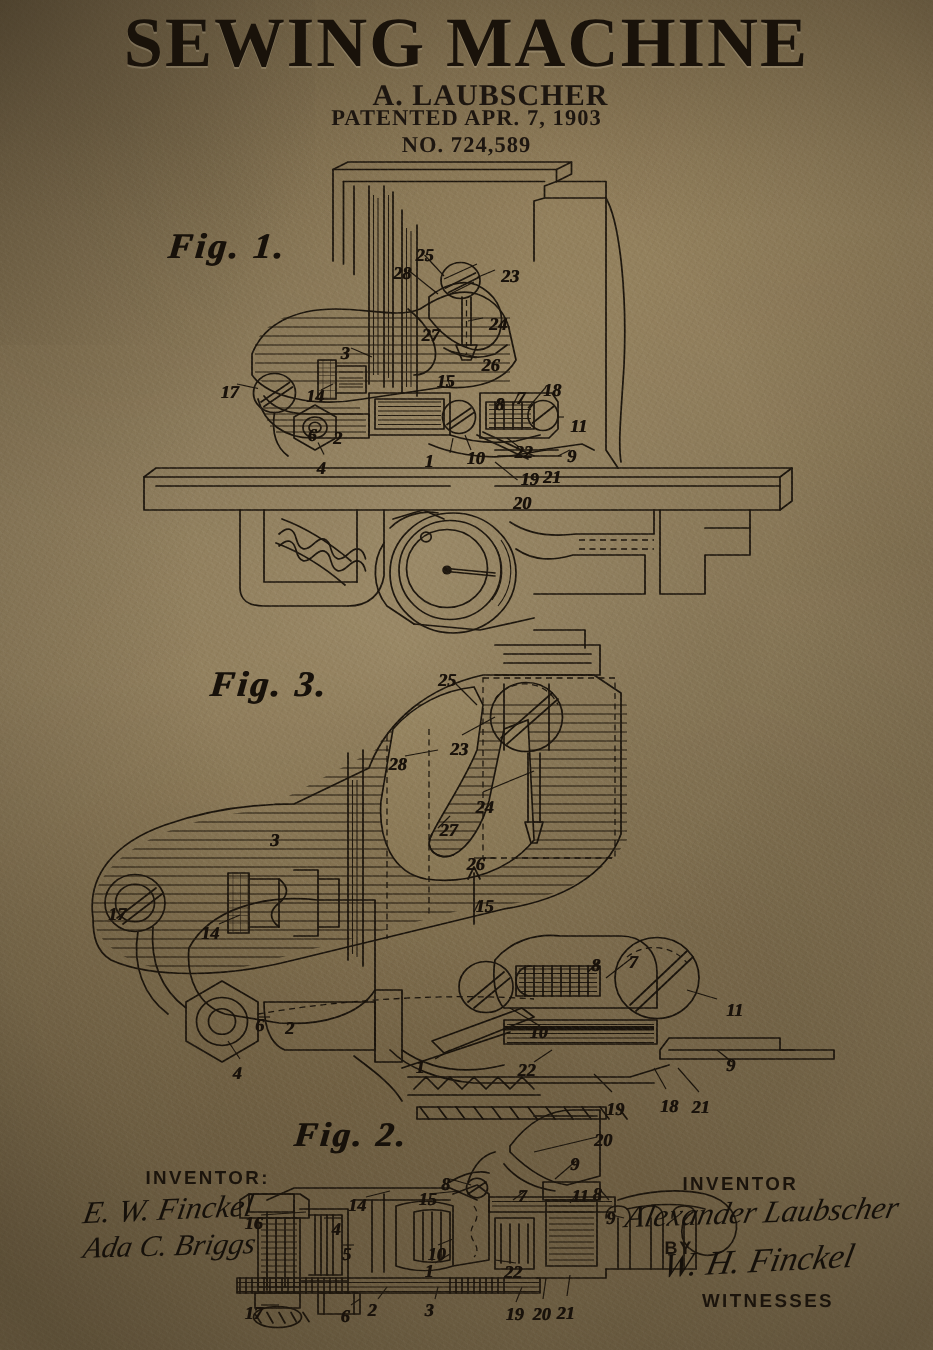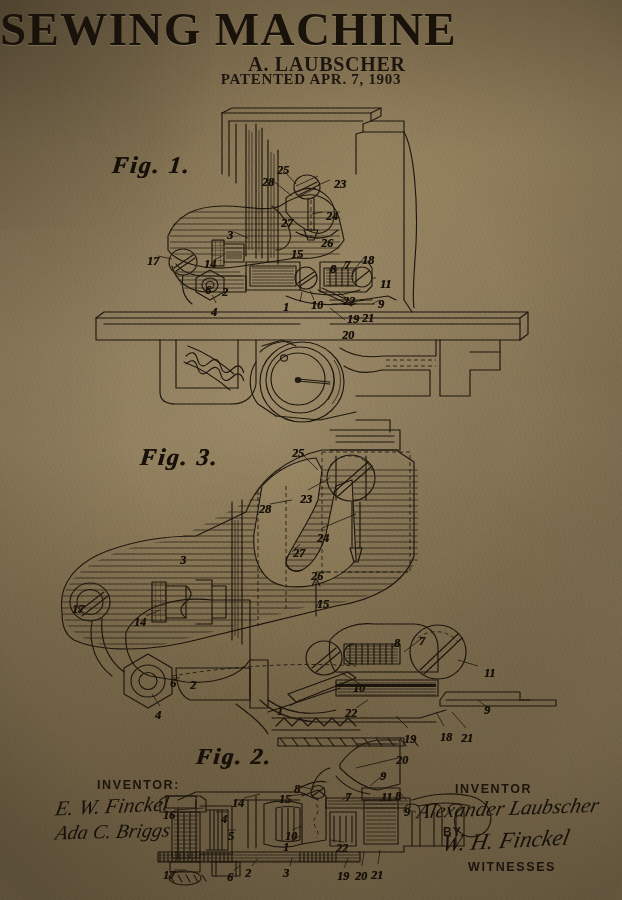--- a/index.html
+++ b/index.html
@@ -44,21 +44,21 @@
     position:absolute;left:0;top:0;width:100%;height:150px;pointer-events:none;
     background:linear-gradient(180deg, rgba(70,58,38,0.30) 0%, rgba(70,58,38,0.05) 70%, transparent 100%);
   }
   .lcorner{
     position:absolute;left:0;top:0;width:210px;height:230px;pointer-events:none;
     background:radial-gradient(ellipse at 0% 0%, rgba(64,54,38,0.40) 0%, rgba(64,54,38,0.12) 55%, transparent 80%);
   }
 
   
   #title{
-    position:absolute;left:0;top:2px;width:622px;
+    position:absolute;left:0;top:2px;width:622px;text-align:center;
     font-family:"Liberation Serif",serif;
     font-size:47px;font-weight:700;letter-spacing:1.4px;
     color:#19120a;
     text-shadow:0 1px 0 rgba(255,245,215,0.18);
   }
   .sub{
     position:absolute;width:622px;text-align:center;left:0;
     font-family:"Liberation Serif",serif;
     color:#1d1610;font-weight:700;letter-spacing:.7px;
   }
@@ -461,20 +461,21 @@
 
   <div class="grain g1"></div>
   <div class="grain g2"></div>
   <div class="topshade"></div>
   <div class="lcorner"></div>
   <div class="vignette"></div>
 
   <div id="title">SEWING MACHINE</div>
   <div class="sub" id="sub1">A. LAUBSCHER</div>
   <div class="sub" id="sub2">PATENTED APR. 7, 1903</div>
+  <div class="sub" id="sub3">NO. 724,589</div>
 
   <div class="figlabel" id="fig1lab">Fig. 1.</div>
   <div class="figlabel" id="fig3lab">Fig. 3.</div>
   <div class="figlabel" id="fig2lab">Fig. 2.</div>
 
   <div class="blocklab" id="witlab">INVENTOR:</div>
   <div class="sig" id="sig1">E. W. Finckel</div>
   <div class="sig" id="sig2">Ada C. Briggs</div>
 
   <div class="blocklab" id="invlab">INVENTOR</div>

